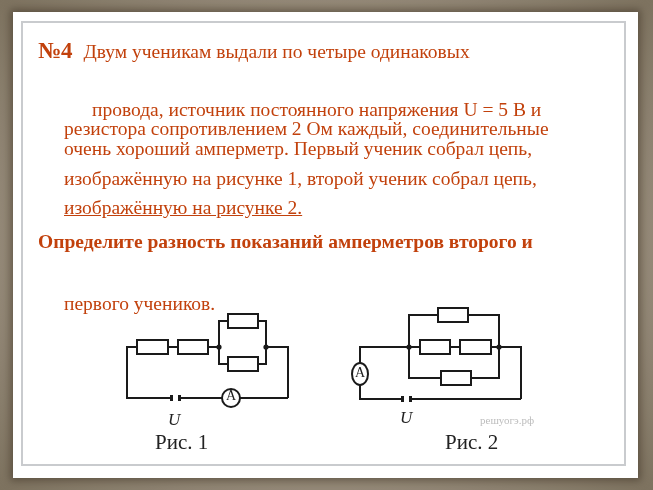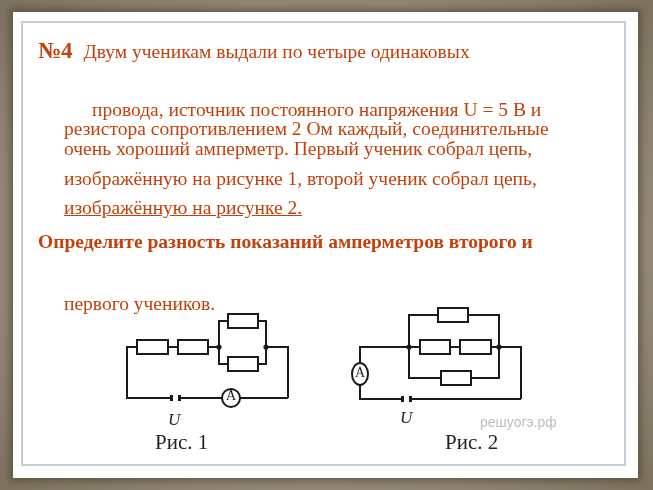--- a/index.html
+++ b/index.html
@@ -16,21 +16,21 @@
   }
   .inner {
     position: absolute; left: 8px; top: 9px; width: 605px; height: 445px;
     border: 2px solid #c9cbce; background: #ffffff; box-sizing: border-box;
   }
   .txt { position: absolute; color: #c2410c; font-size: 19.5px; line-height: 29.5px; white-space: nowrap; }
   .num { font-weight: bold; font-size: 23px; }
   .circuit { position: absolute; left: 0; top: 0; }
   .lbl { position: absolute; font-size: 21px; color: #222; white-space: nowrap; }
   .u { font-style: italic; font-size: 17px; }
-  .wm { position: absolute; font-family: Liberation Sans, sans-serif; font-size: 14px; color: #bdbdbd; }
+  .wm { position: absolute; font-family: Liberation Serif, serif; font-size: 11px; color: #bdbdbd; }
 </style>
 </head>
 <body>
 
 <div class="slide">
   <div class="inner"></div>
 </div>
 
 <div class="txt" style="left:38px; top:36px;">
   <span class="num">№4</span>

